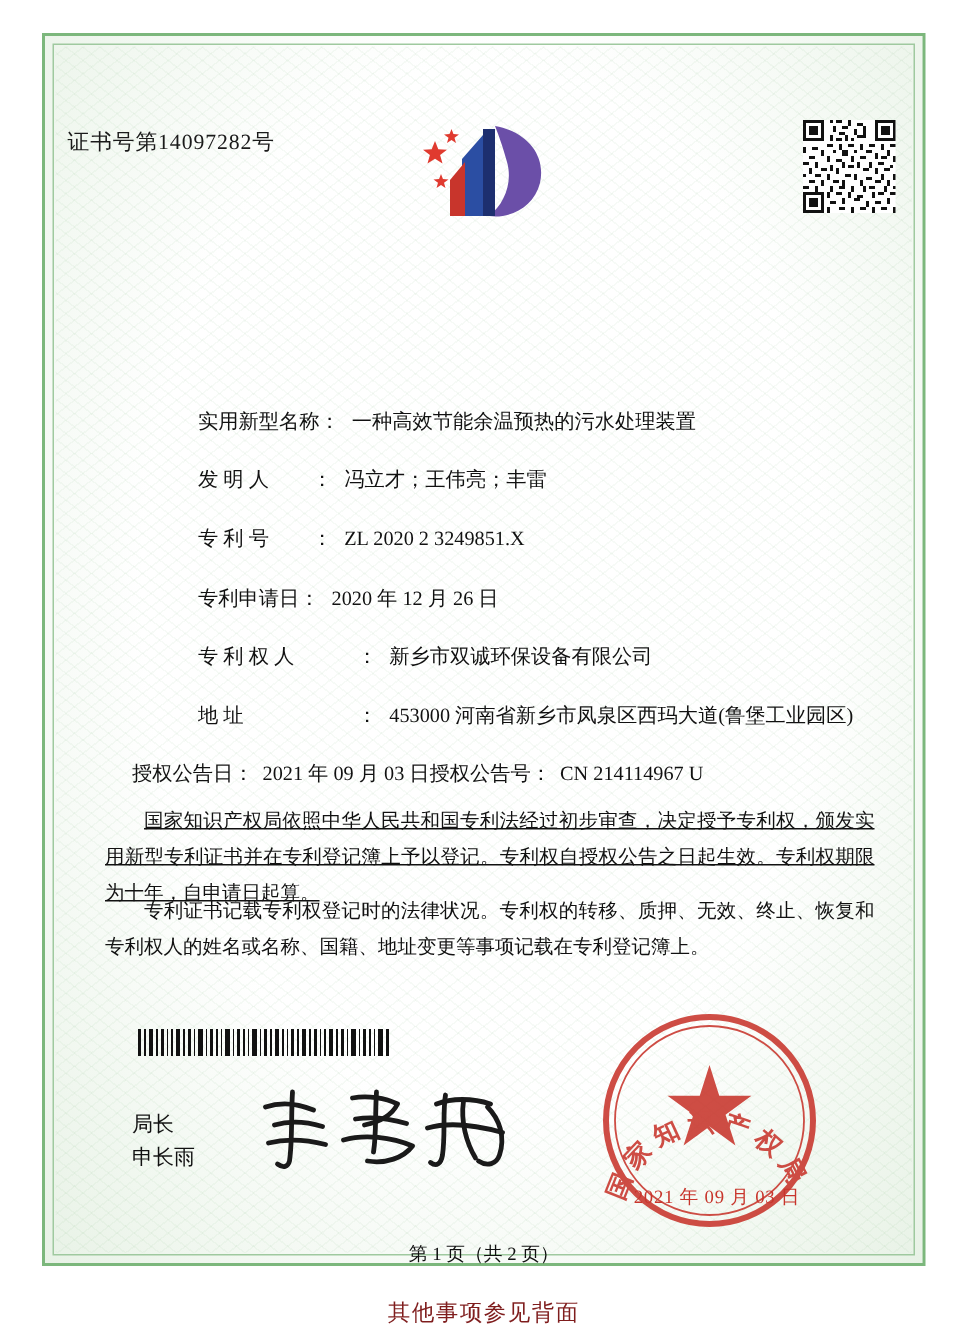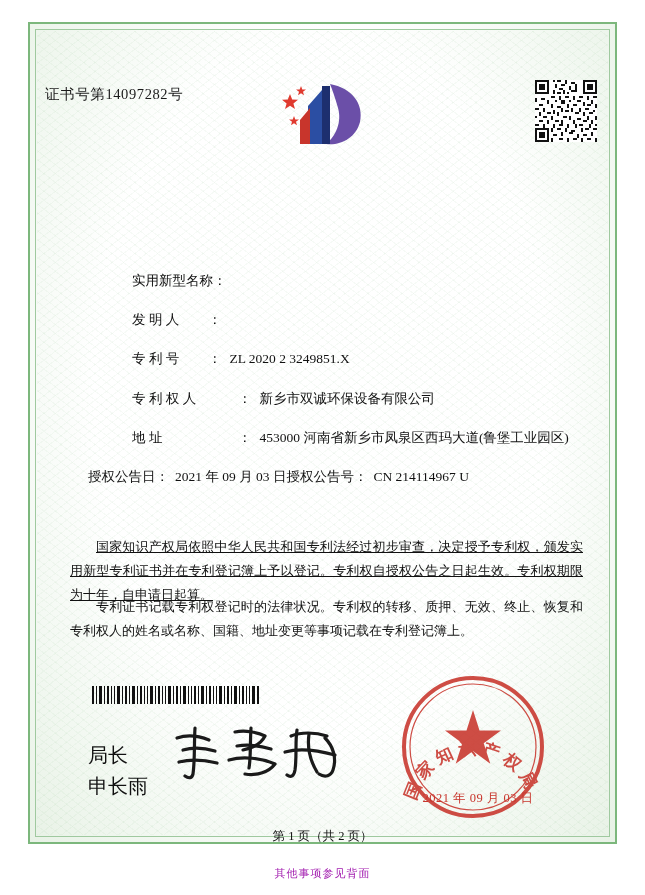--- a/index.html
+++ b/index.html
@@ -153,21 +153,21 @@
     top: 686px;
     width: 170px;
     height: 18px;
   }
 
   
   .sig-labels {
     position: absolute;
     left: 88px;
     top: 740px;
-    font-size: 20px;
+    font-size: 14px;
     line-height: 1.55;
     color: #111;
   }
   .signature {
     position: absolute;
     left: 165px;
     top: 722px;
     width: 190px;
     height: 62px;
   }
@@ -199,22 +199,22 @@
     text-align: center;
     font-size: 12.5px;
     color: #111;
   }
   .footnote {
     position: absolute;
     left: 0;
     right: 0;
     top: 866px;
     text-align: center;
-    font-size: 11px;
-    color: #a21caf;
+    font-size: 15px;
+    color: #7f1d1d;
     letter-spacing: 1px;
   }
 </style>
 </head>
 <body>
 
 <div class="page">
 
   <div class="cert-frame">
     <div class="guilloche"></div>
@@ -348,33 +348,39 @@
         <rect x="30" y="29" width="1" height="2"></rect>
       </g>
     </svg>
   </div>
 
 
   <div class="fields">
 
     <div class="field-row">
       <span class="field-label">实用新型名称：</span>
+      <span class="field-value">一种高效节能余温预热的污水处理装置</span>
     </div>
 
     <div class="field-row">
       <span class="field-label spread">发 明 人</span>
       <span style="margin-left:2px">：</span>
+      <span class="field-value">冯立才；王伟亮；丰雷</span>
     </div>
 
     <div class="field-row">
       <span class="field-label spread">专 利 号</span>
       <span style="margin-left:2px">：</span>
       <span class="field-value">ZL 2020 2 3249851.X</span>
     </div>
 
+    <div class="field-row">
+      <span class="field-label">专利申请日：</span>
+      <span class="field-value">2020 年 12 月 26 日</span>
+    </div>
 
     <div class="field-row">
       <span class="field-label spread" style="width:104px">专 利 权 人</span>
       <span style="margin-left:2px">：</span>
       <span class="field-value">新乡市双诚环保设备有限公司</span>
     </div>
 
     <div class="field-row">
       <span class="field-label spread" style="width:104px">地 址</span>
       <span style="margin-left:2px">：</span>

